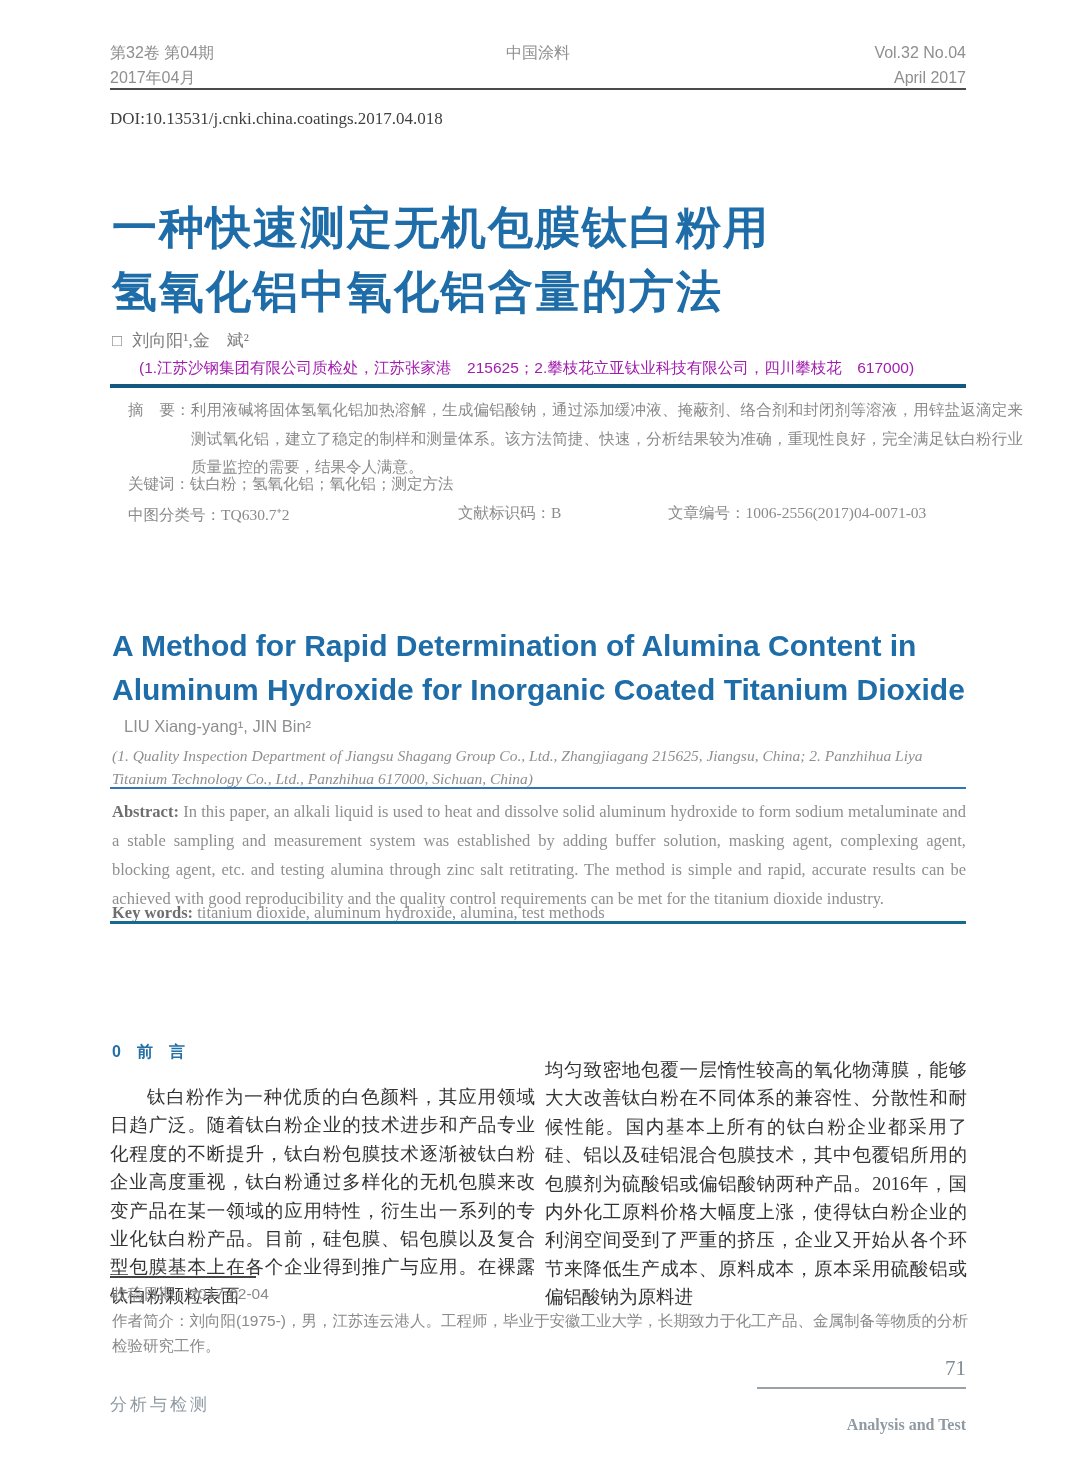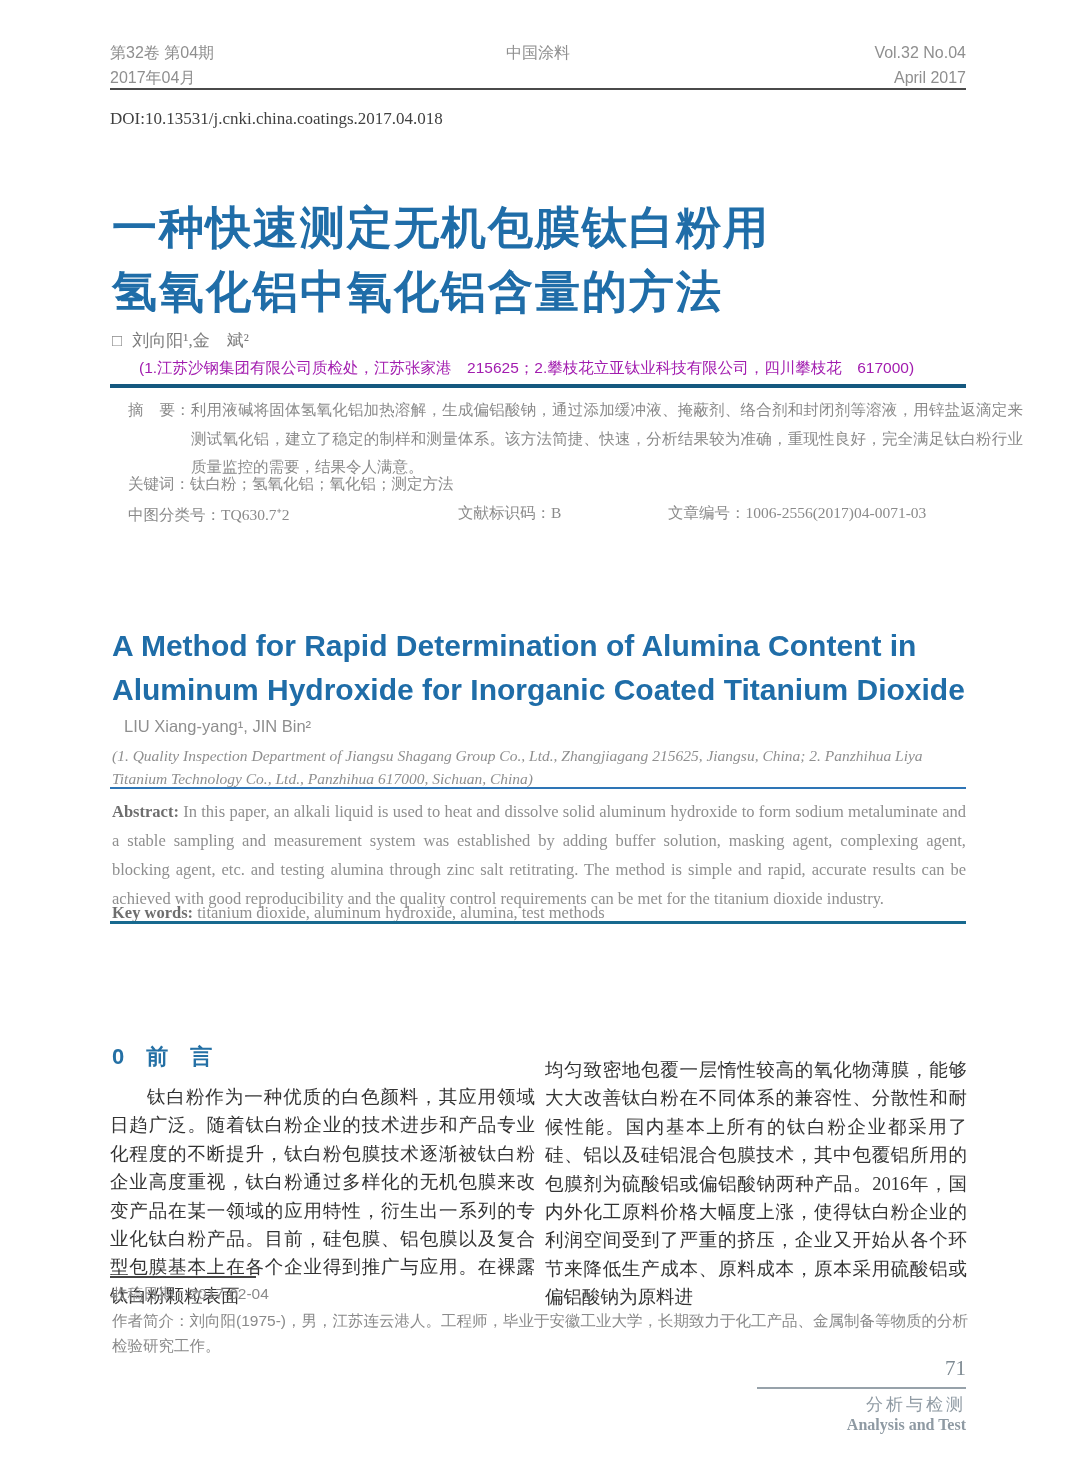--- a/index.html
+++ b/index.html
@@ -49,36 +49,36 @@
   .en-abstract{position:absolute;left:112px;top:797px;width:854px;font-size:16.5px;
                color:#8f8f8f;line-height:29px;text-align:justify;}
   .en-abstract b, .en-keywords b{color:#6e6e6e;}
   .en-keywords{position:absolute;left:112px;top:898px;width:854px;font-size:16.5px;
                color:#8f8f8f;line-height:29px;}
   .rule-teal{position:absolute;left:110px;top:921px;width:856px;height:3px;background:#17698f;}
 
   
   .sec-heading{position:absolute;left:112px;top:1042px;
                font-family:"Liberation Sans", sans-serif;font-weight:bold;
-               font-size:22px;color:#2470a5;}
+               font-size:16px;color:#2470a5;}
   .col{font-size:18.5px;color:#333333;line-height:28.4px;text-align:justify;}
   .col-left{position:absolute;left:110px;top:1083px;width:425px;text-indent:2em;}
   .col-right{position:absolute;left:545px;top:1056px;width:422px;}
 
   
   .fn-rule{position:absolute;left:110px;top:1276px;width:146px;height:2px;background:#444444;}
   .fn{font-size:15.5px;color:#8a8a8a;font-family:"Liberation Sans", sans-serif;}
   .fn-received{position:absolute;left:112px;top:1284px;}
   .fn-bio{position:absolute;left:112px;top:1308px;width:856px;line-height:25px;text-align:justify;}
 
   
   .pg-num{position:absolute;left:110px;top:1356px;width:856px;text-align:right;
           font-size:21px;color:#7f8b93;}
   .pg-rule{position:absolute;left:757px;top:1387px;width:209px;height:2px;background:#97a2aa;}
-  .pg-col-cn{position:absolute;left:110px;top:1393px;width:856px;text-align:right;
+  .pg-col-cn{position:absolute;left:110px;top:1393px;width:856px;text-align:left;
              font-size:17px;color:#8f9aa3;letter-spacing:3px;
              font-family:"Liberation Sans", sans-serif;}
   .pg-col-en{position:absolute;left:110px;top:1416px;width:856px;text-align:right;
              font-size:16px;font-weight:bold;color:#8f9aa3;}
 </style>
 </head>
 <body>
 
 <div id="page">
 

